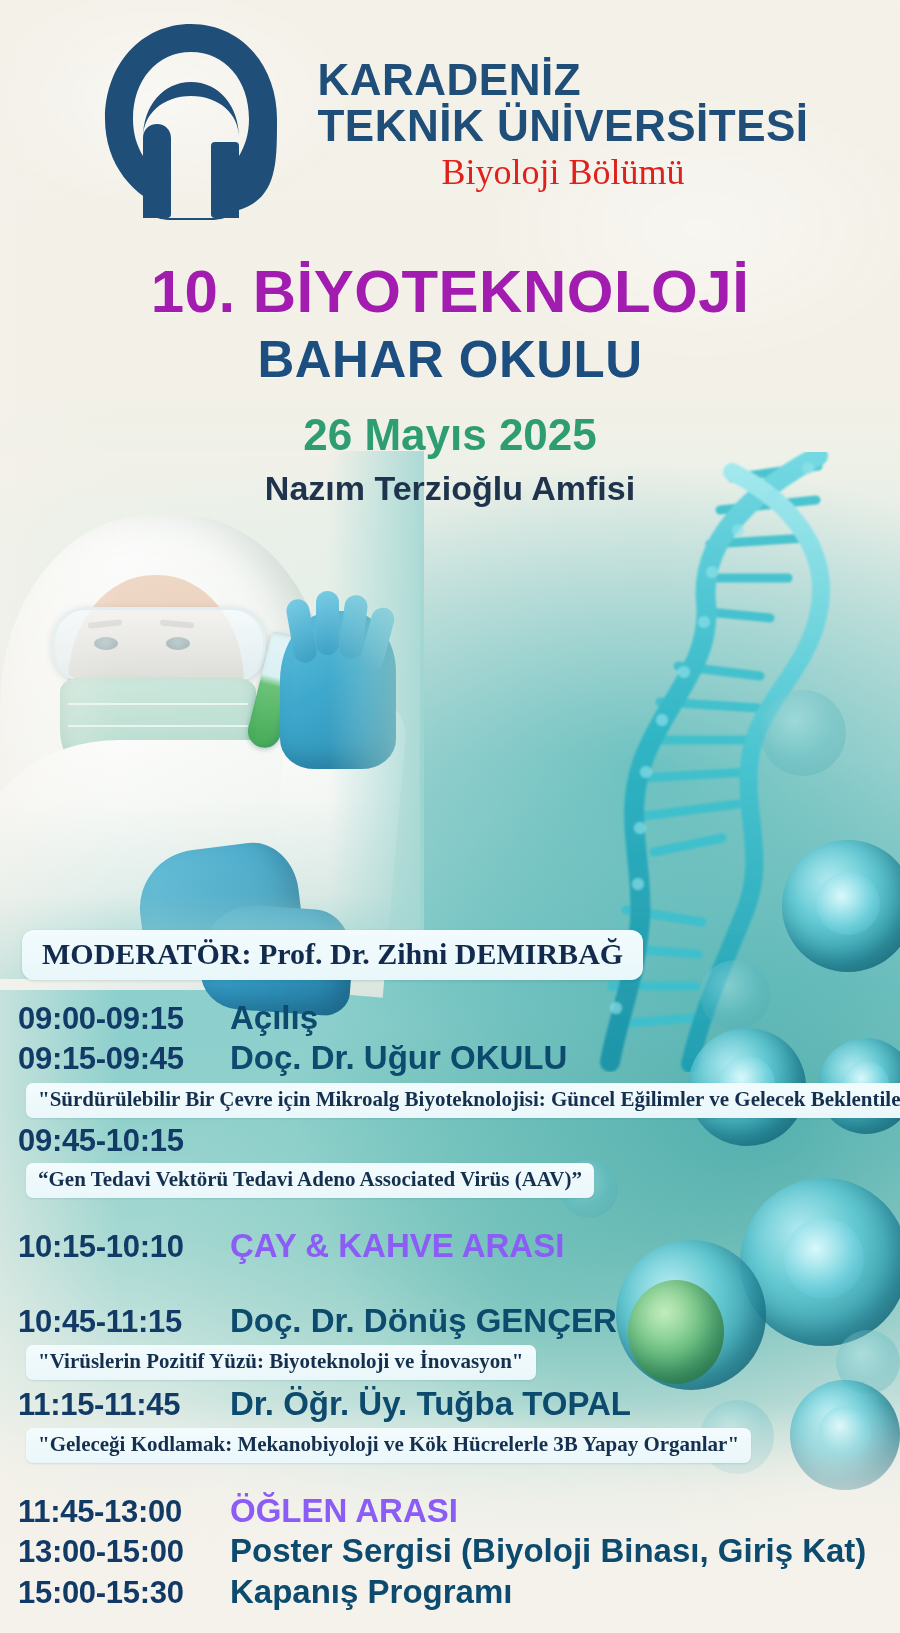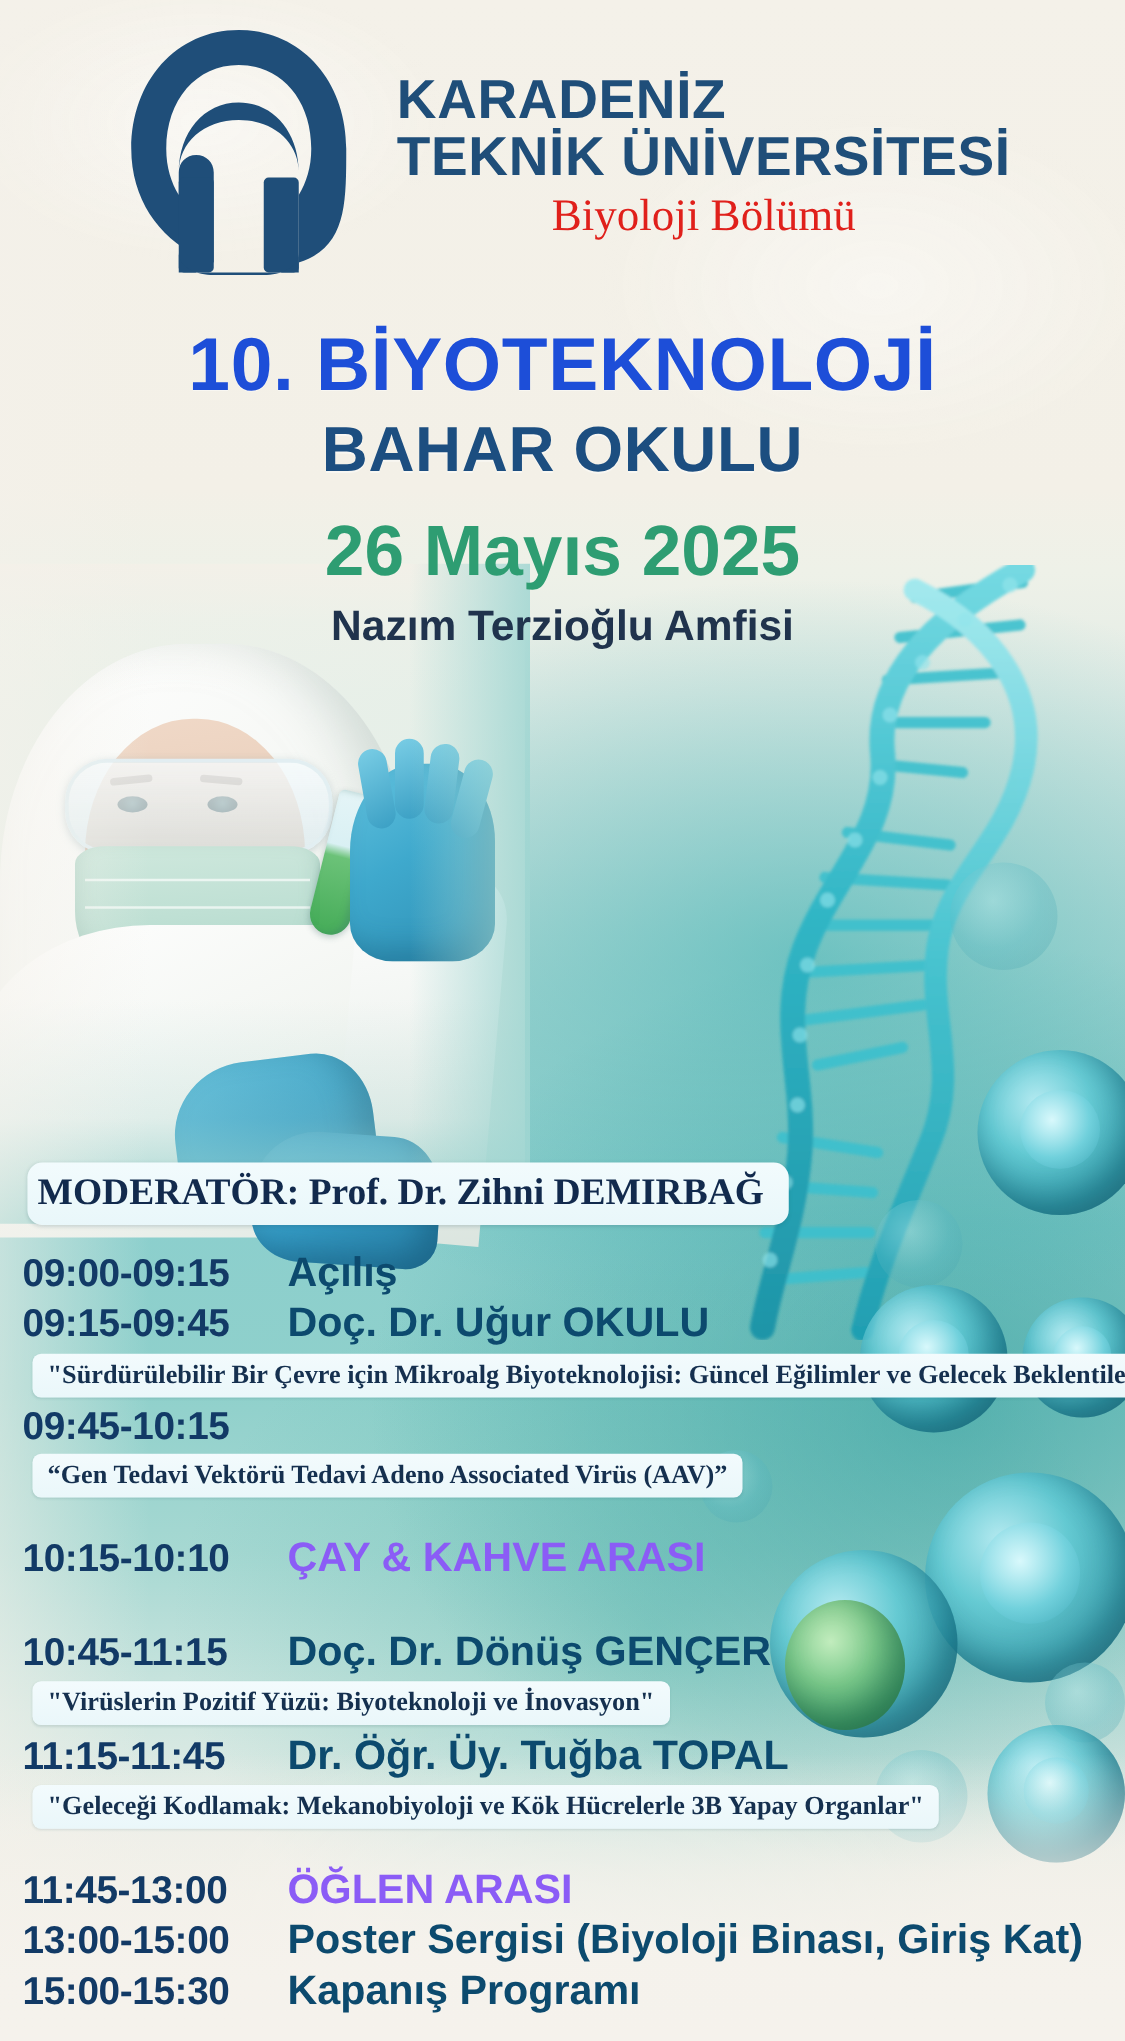--- a/index.html
+++ b/index.html
@@ -303,57 +303,57 @@
   
   .title-block {
     position: absolute;
     left: 0; right: 0;
     top: 262px;
     text-align: center;
   }
   .title-main {
     font-size: 60px;
     font-weight: bold;
-    color: #1d4ed8;
+    color: #a21caf;
     letter-spacing: .5px;
     line-height: 1;
     text-shadow: 0 1px 0 rgba(255,255,255,0.45);
   }
   .title-sub {
     font-size: 51px;
     font-weight: bold;
     color: #1c4e80;
     letter-spacing: .5px;
     line-height: 1;
     margin-top: 12px;
     text-shadow: 0 1px 0 rgba(255,255,255,0.45);
   }
   .title-date {
-    font-size: 57px;
+    font-size: 44px;
     font-weight: bold;
     color: #2e9d72;
     margin-top: 28px;
     line-height: 1;
   }
   .title-venue {
     font-size: 34px;
     font-weight: bold;
     color: #20334d;
     margin-top: 14px;
     line-height: 1;
   }
 
   
   .moderator {
     position: absolute;
     left: 22px;
     top: 930px;
     background: linear-gradient(180deg, #f2fbfd 0%, #e9f7fa 100%);
     border-radius: 12px;
-    padding: 9px 20px 11px 8px;
+    padding: 9px 20px 11px 20px;
     box-shadow: 0 1px 3px rgba(40,90,100,0.18);
   }
   .moderator-text {
     font-family: "Liberation Serif", serif;
     font-weight: bold;
     font-size: 30px;
     color: #122a4d;
     white-space: nowrap;
     line-height: 1;
   }

